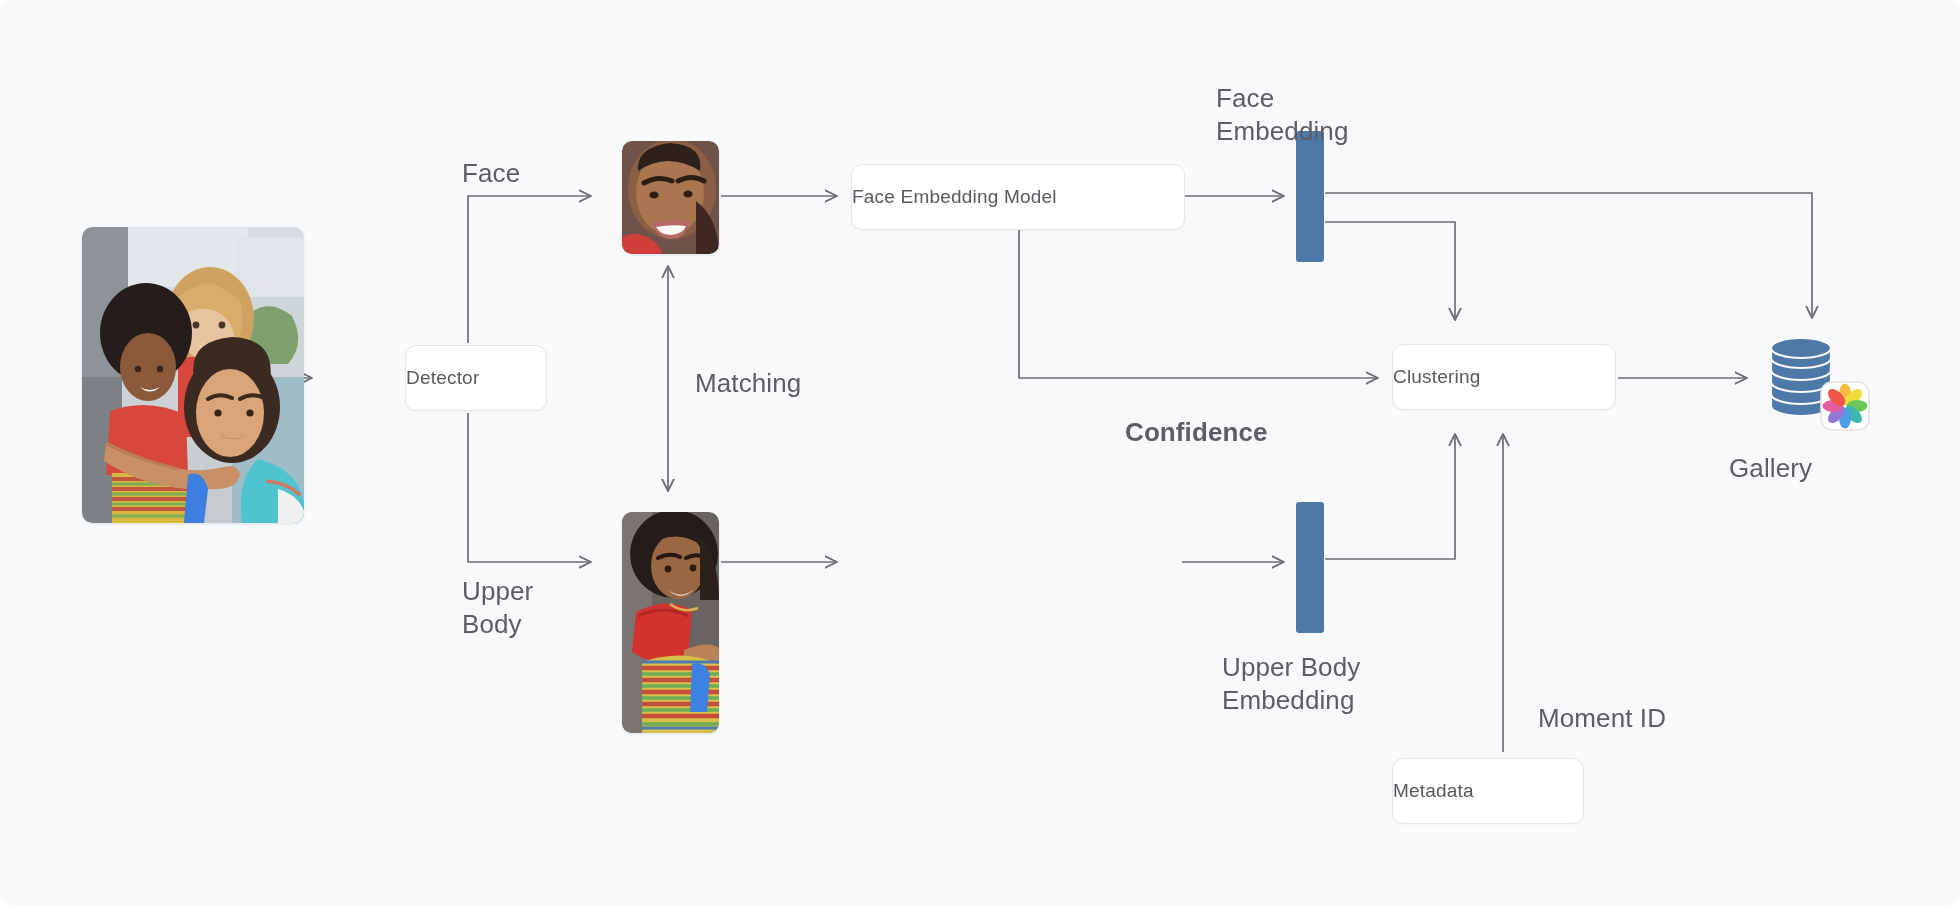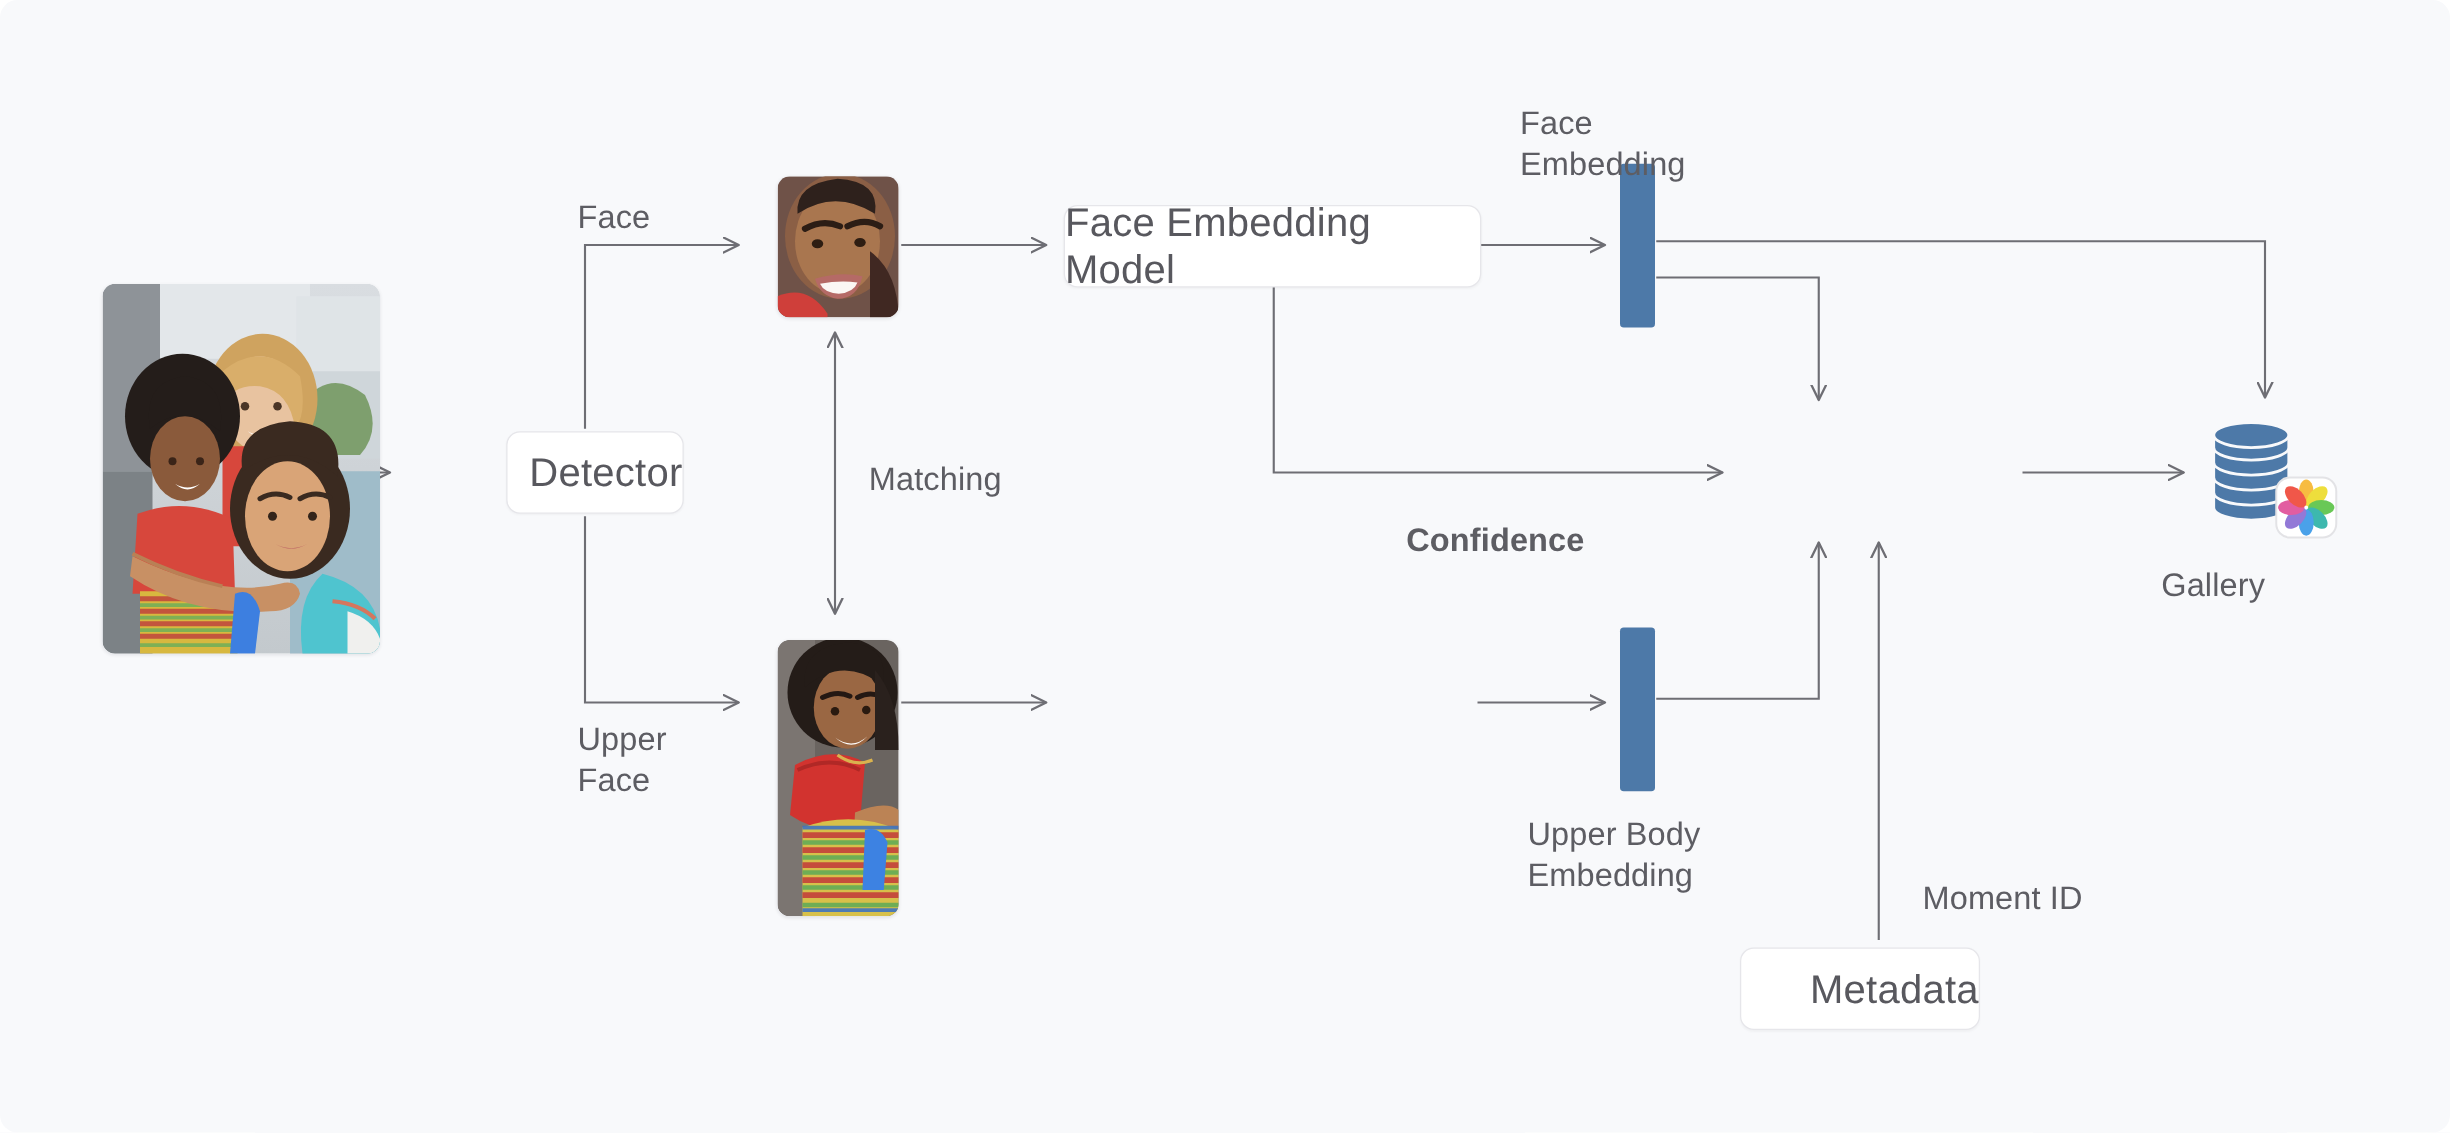--- a/index.html
+++ b/index.html
@@ -14,23 +14,23 @@
     width:1960px;height:906px;
     background:#f8f9fb;
     border-radius:14px;
     overflow:hidden;
   }
   .node{
     position:absolute;
     background:#ffffff;
     border:1.3px solid #e6e6ea;
     border-radius:11px;
-    display:flex;align-items:center;justify-content:flex-end;
+    display:flex;align-items:center;justify-content:flex-start;
     color:#58585e;
-    font-size:32px;
+    font-size:19px;
     letter-spacing:.2px;
     box-shadow:0 1px 2px rgba(20,20,40,.035);
     box-sizing:border-box;
   }
   .lbl{
     position:absolute;
     color:#5d5d63;
     font-size:26px;
     letter-spacing:.1px;
     white-space:pre-line;
@@ -220,20 +220,23 @@
         <path d="M70 152 q12 -4 18 10 l-3 38 h-17z" fill="#3d82e2"></path>
       </g>
     </svg>
   </div>
 
   <div class="node" style="left:851px;top:164px;width:334px;height:66px;">
     <span>Face Embedding Model</span>
   </div>
 
 
+  <div class="node" style="left:1392px;top:344px;width:224px;height:66px;">
+    <span>Clustering</span>
+  </div>
 
   <div class="node" style="left:1392px;top:758px;width:192px;height:66px;">
     <span>Metadata</span>
   </div>
 
   <div class="bar" style="left:1296px;top:131px;width:28px;height:131px;"></div>
 
   <div class="bar" style="left:1296px;top:502px;width:28px;height:131px;"></div>
 
   <div class="gal" style="left:1765px;top:332px;width:108px;height:102px;">
@@ -258,21 +261,21 @@
           <ellipse cx="0" cy="-12" rx="6" ry="10.5" fill="#e0519a" transform="rotate(270)"></ellipse>
           <ellipse cx="0" cy="-12" rx="6" ry="10.5" fill="#ef4b3c" transform="rotate(315)"></ellipse>
         </g>
       </g>
     </svg>
   </div>
 
   <div class="lbl" style="left:462px;top:157px;">Face</div>
 
   <div class="lbl" style="left:462px;top:575px;">Upper
-Face</div>
+Body</div>
 
   <div class="lbl" style="left:695px;top:367px;">Matching</div>
 
   <div class="lbl c" style="left:1216px;top:82px;width:190px;">Face Embedding</div>
 
   <div class="lbl c" style="left:1222px;top:651px;width:180px;">Upper Body
 Embedding</div>
 
   <div class="lbl" style="left:1125px;top:416px;font-weight:bold;">Confidence</div>
 

